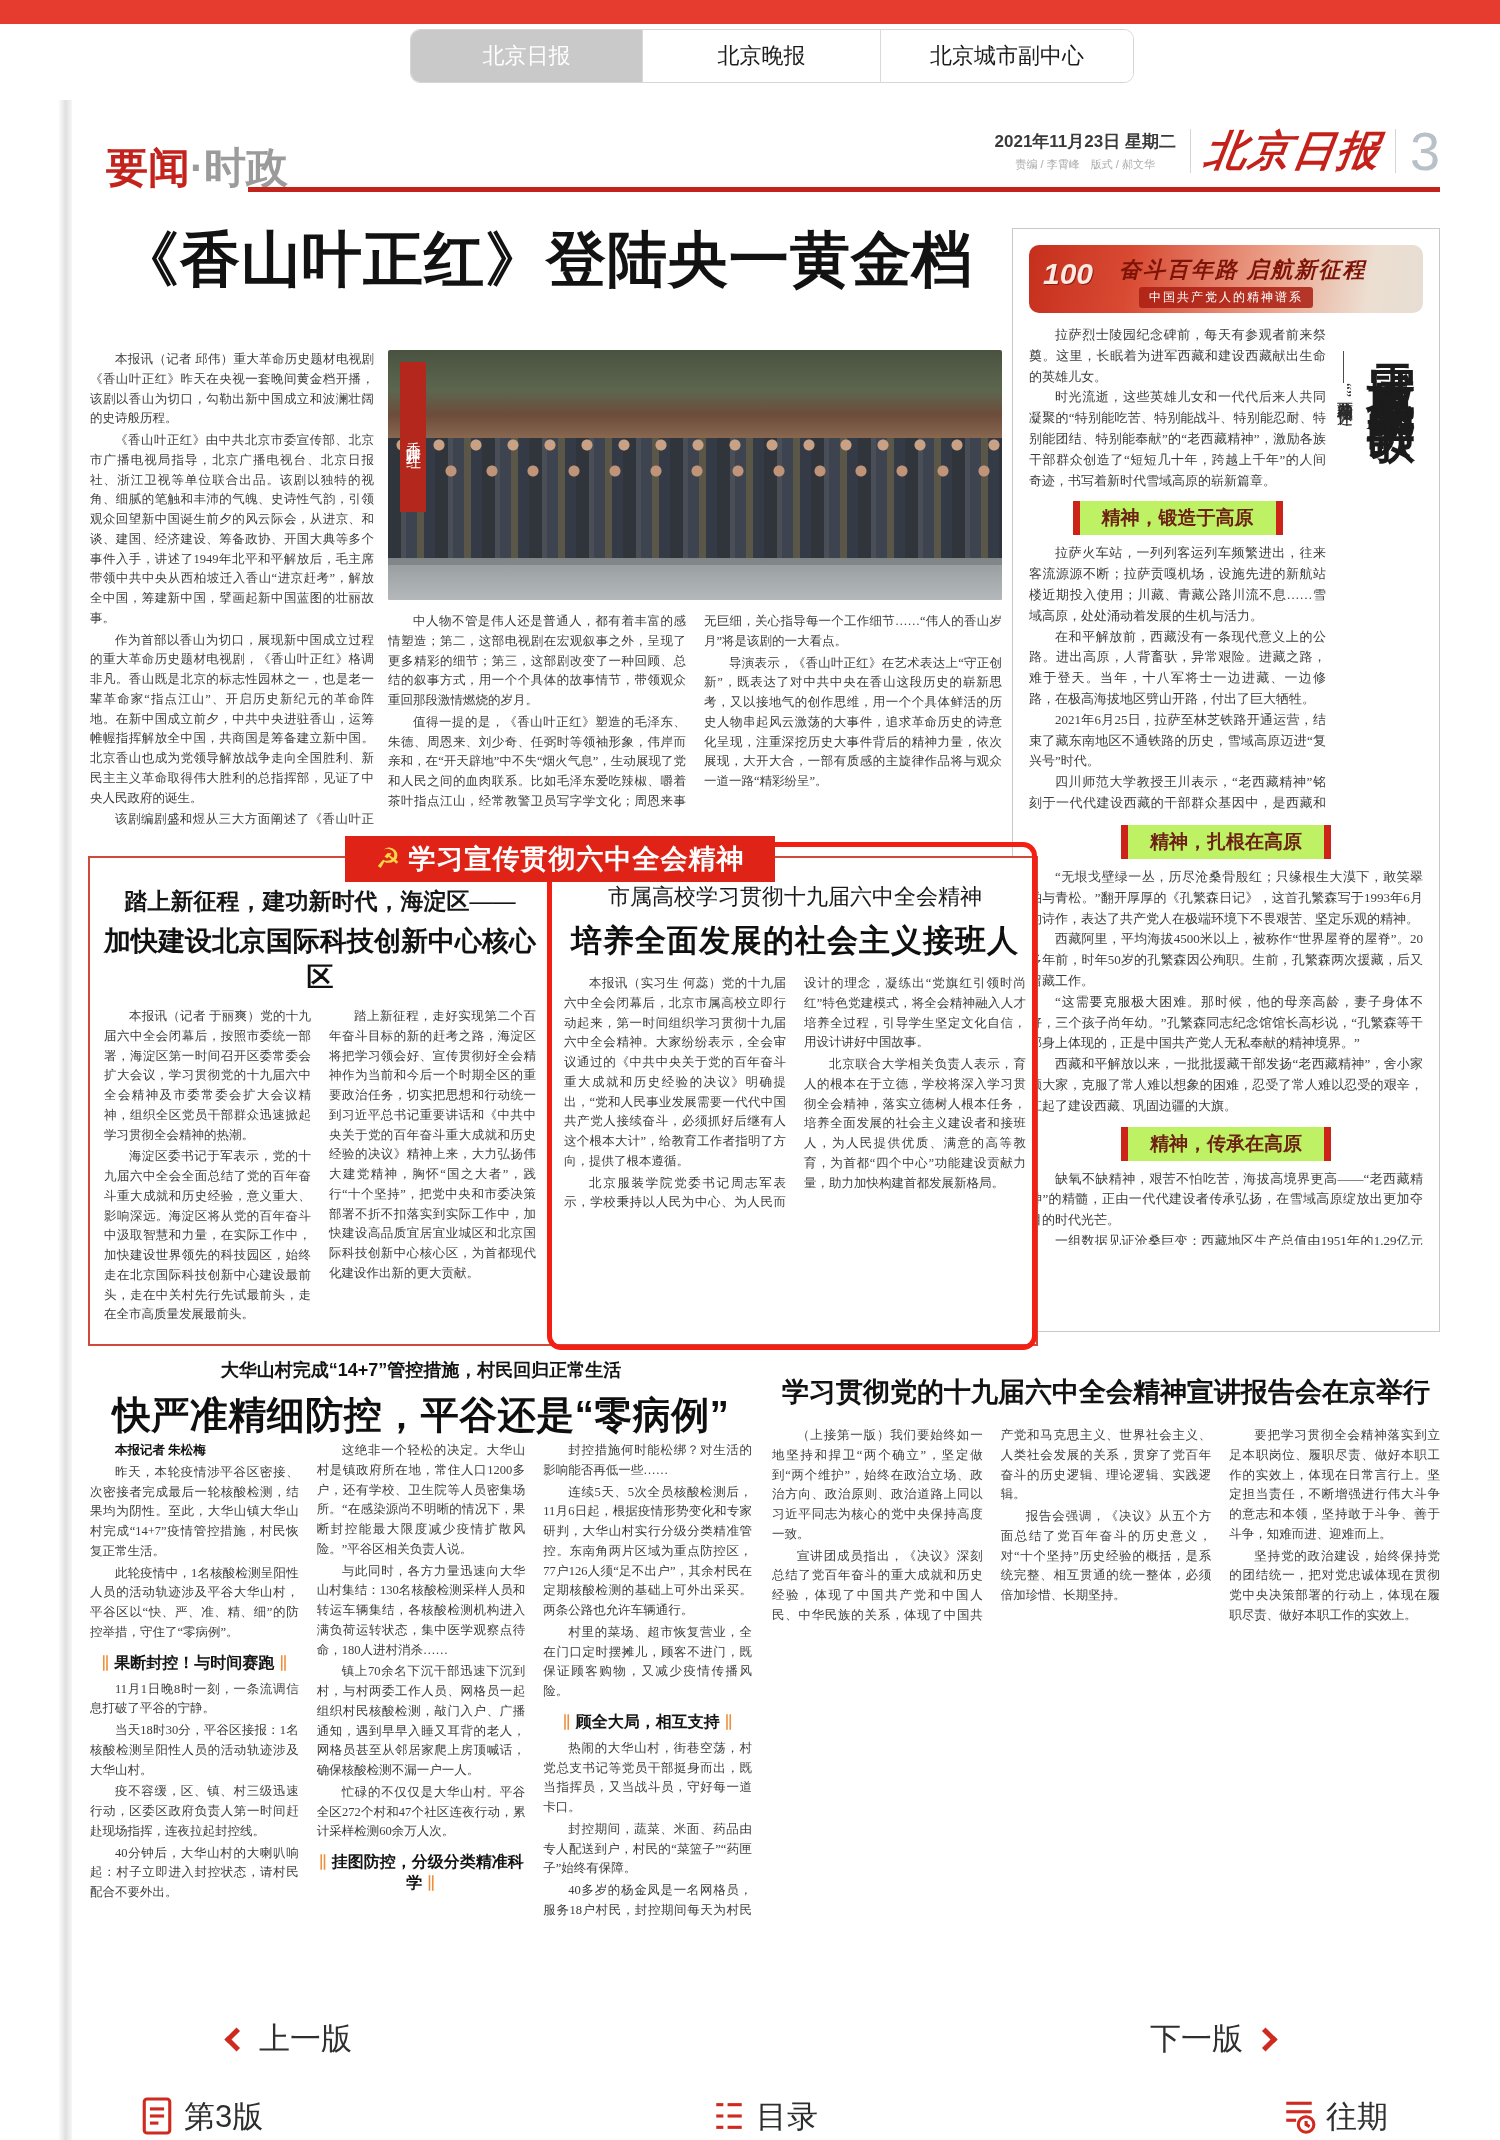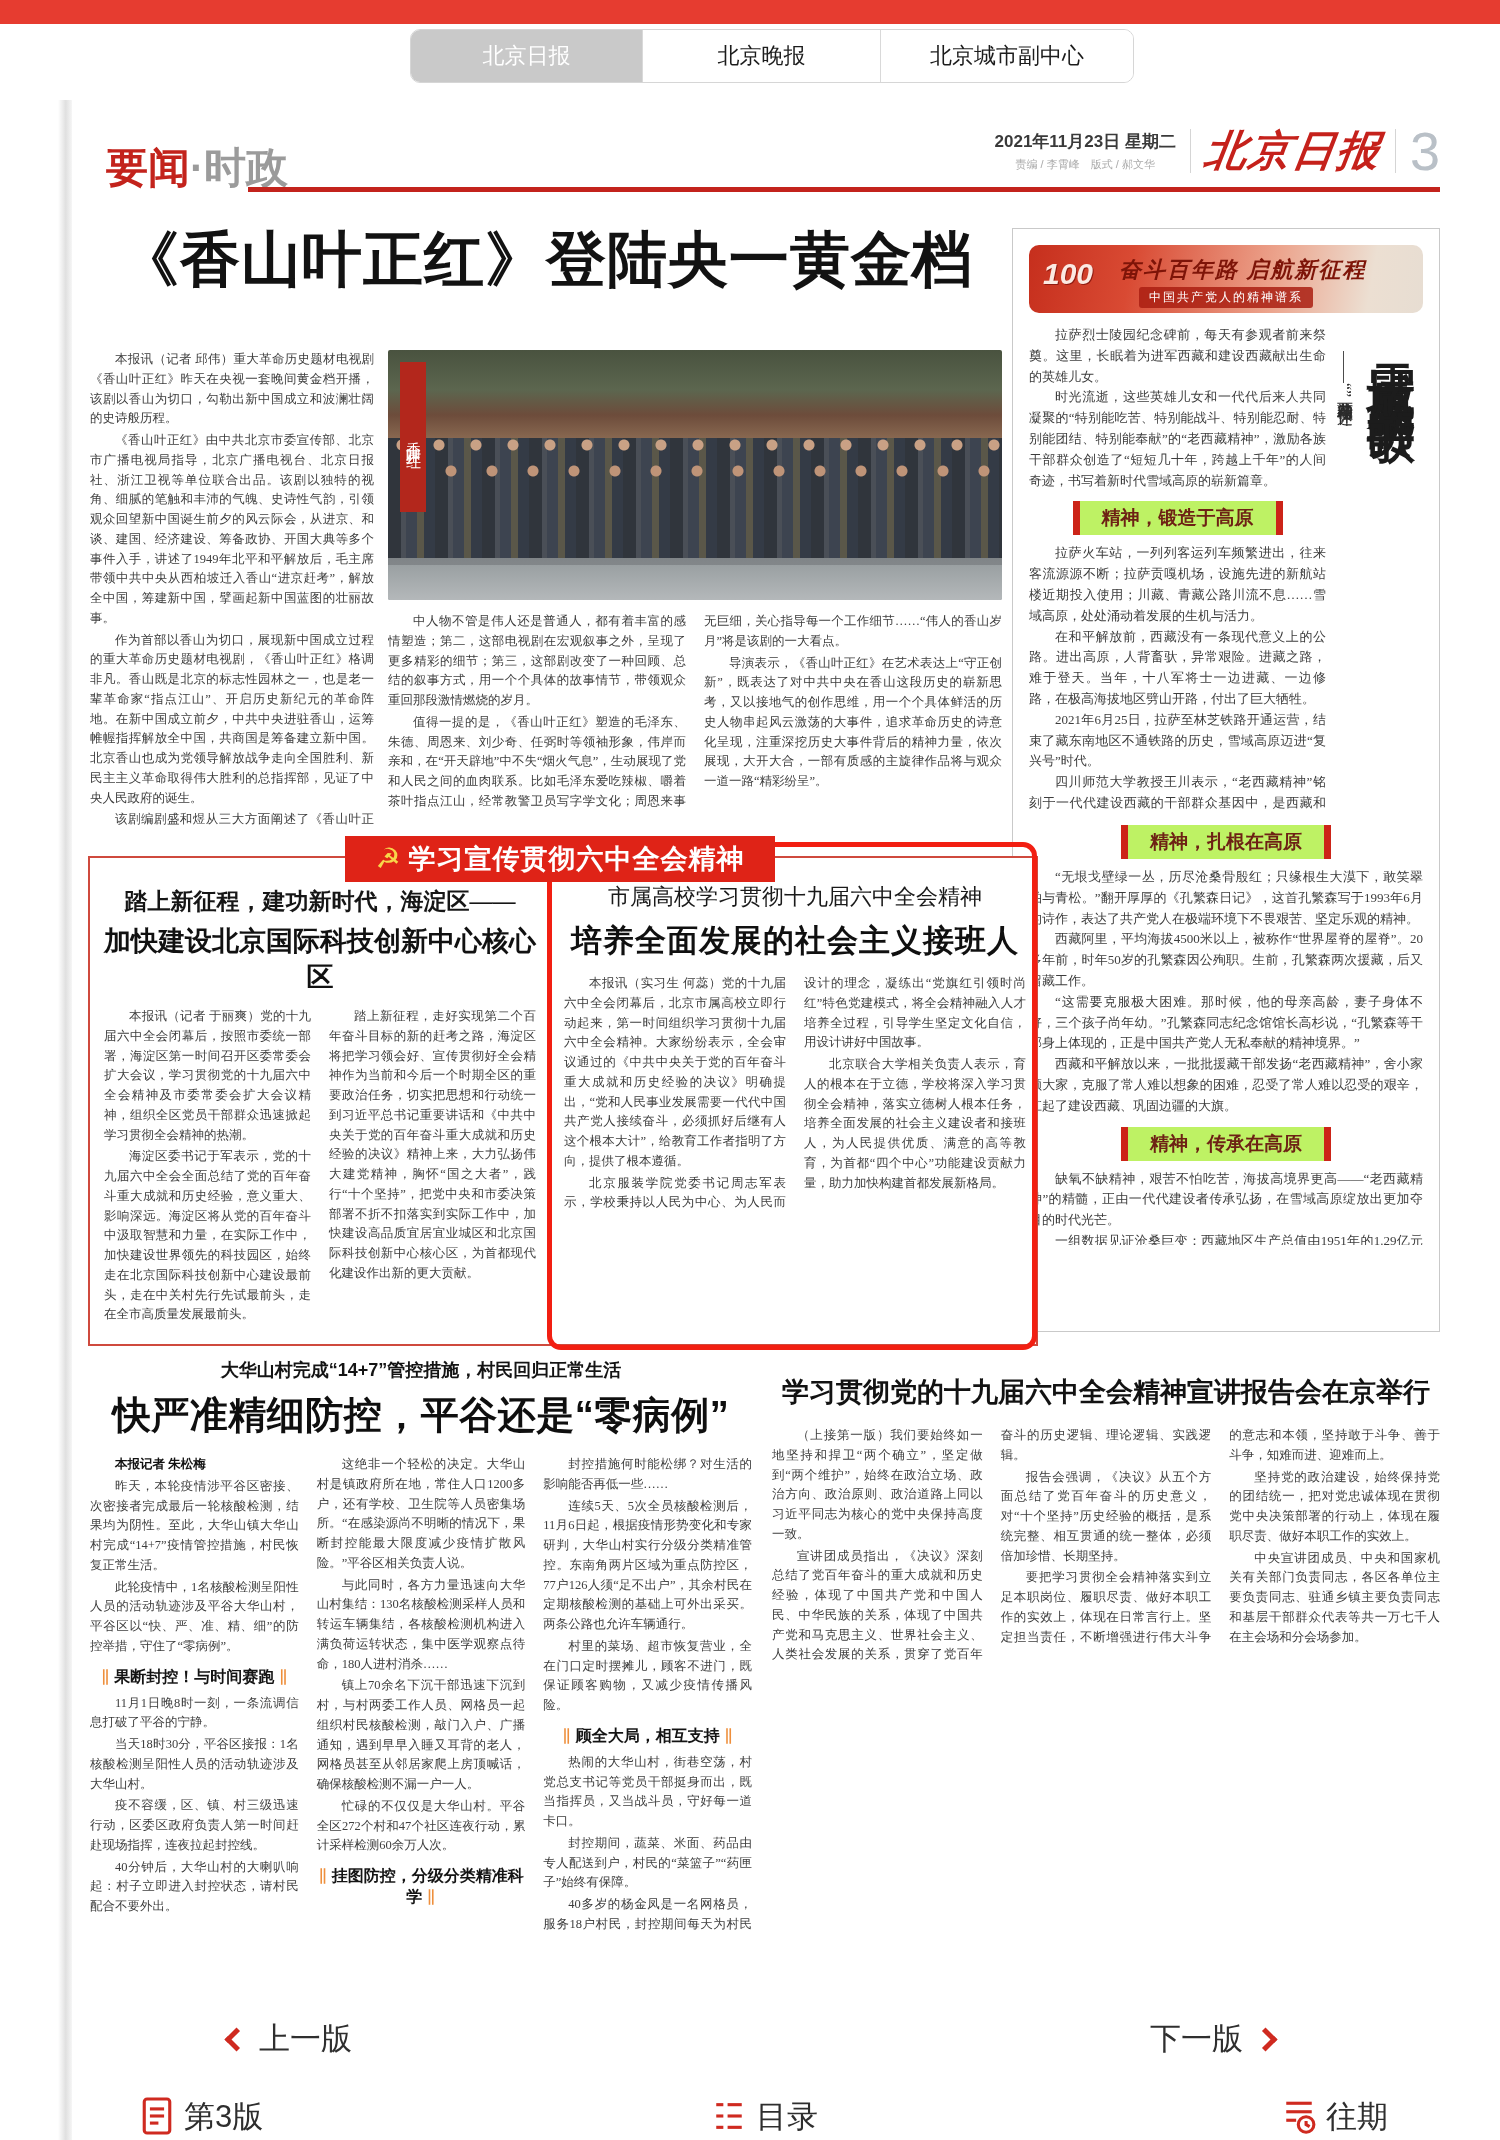--- a/index.html
+++ b/index.html
@@ -107,21 +107,21 @@
   .gaoxiao { position:absolute; left:564px; top:882px; width:462px; height:460px; z-index:3; }
   .g-kicker { text-align:center; font-family:"Liberation Serif", serif; font-size:22px; color:#1a1a1a; }
   .g-head { text-align:center; font-family:"Liberation Serif", serif; font-size:31px; font-weight:bold;
             color:#101010; margin-top:8px; letter-spacing:1px; }
   .gaoxiao .cols { margin-top:12px; column-count:2; height:352px; }
 
   
   .pinggu { position:absolute; left:90px; top:1358px; width:662px; height:602px; }
   .p-kicker { text-align:center; font-size:18px; font-weight:bold; color:#141414; }
   .p-head { text-align:center; font-size:38px; font-weight:bold; color:#0f0f0f; margin-top:8px; letter-spacing:0.5px; }
-  .pinggu .cols { margin-top:14px; column-count:3; height:486px; }
+  .pinggu .cols { column-count:3; height:486px; }
 
   .report { position:absolute; left:772px; top:1374px; width:668px; height:586px; }
   .r-head { text-align:center; font-size:27px; font-weight:bold; color:#121212; }
   .report .cols { margin-top:16px; column-count:3; height:520px; }
 
   
   .nav-prev, .nav-next { position:absolute; top:2018px; display:flex; align-items:center; gap:14px;
                          font-size:31px; color:#2f2f2f; cursor:pointer; }
   .nav-prev { left:228px; } .nav-next { left:1150px; }
   .chev { width:17px; height:17px; border-left:5px solid #cf2a20; border-bottom:5px solid #cf2a20; }
@@ -266,21 +266,20 @@
   </div>
 
   <div class="report">
     <div class="r-head">学习贯彻党的十九届六中全会精神宣讲报告会在京举行</div>
     <div class="cols">
         <p>（上接第一版）我们要始终如一地坚持和捍卫“两个确立”，坚定做到“两个维护”，始终在政治立场、政治方向、政治原则、政治道路上同以习近平同志为核心的党中央保持高度一致。</p>
         <p>宣讲团成员指出，《决议》深刻总结了党百年奋斗的重大成就和历史经验，体现了中国共产党和中国人民、中华民族的关系，体现了中国共产党和马克思主义、世界社会主义、人类社会发展的关系，贯穿了党百年奋斗的历史逻辑、理论逻辑、实践逻辑。</p>
         <p>报告会强调，《决议》从五个方面总结了党百年奋斗的历史意义，对“十个坚持”历史经验的概括，是系统完整、相互贯通的统一整体，必须倍加珍惜、长期坚持。</p>
         <p>要把学习贯彻全会精神落实到立足本职岗位、履职尽责、做好本职工作的实效上，体现在日常言行上。坚定担当责任，不断增强进行伟大斗争的意志和本领，坚持敢于斗争、善于斗争，知难而进、迎难而上。</p>
         <p>坚持党的政治建设，始终保持党的团结统一，把对党忠诚体现在贯彻党中央决策部署的行动上，体现在履职尽责、做好本职工作的实效上。</p>
-        <p>中央宣讲团成员、中央和国家机关有关部门负责同志，各区各单位主要负责同志、驻通乡镇主要负责同志和基层干部群众代表等共一万七千人在主会场和分会场参加。</p>
       </div>
   </div>
 
   <div class="nav-prev">
     <span class="chev left"></span>
     <span>上一版</span>
   </div>
   <div class="nav-next">
     <span>下一版</span>
     <span class="chev right"></span>

